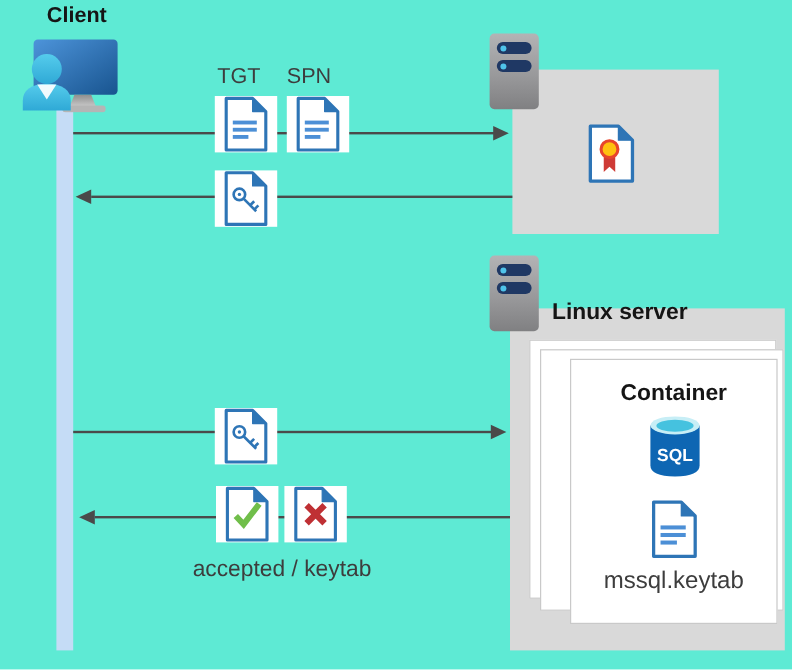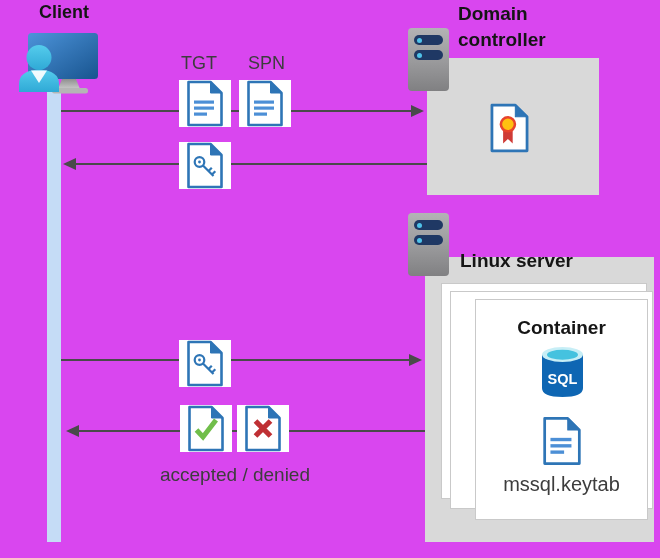--- a/index.html
+++ b/index.html
@@ -1,40 +1,40 @@
 <!DOCTYPE html>
 <html style="--doc-blue: #2E75B6; --doc-line-blue: #4C8FD6; --check-green: #70BE4A; --cross-red: #BF3034; --cert-gold: #FFC010; --cert-ring: #E8442C; --cert-red: #CF3B36; --box-gray: #D9D9D9; --card-border: #C9C9C9; --arrow-gray: #4A4A4A; --lifeline-blue: #C5DCF6; --sql-blue: #0E66B3; --sql-top-pale: #C7EEF6; --sql-top-cyan: #45C2DF; --server-navy: #1F3864; --server-dot-blue: #4FC3EA; --title-black: #151515; --label-gray: #3D3D3D;"><head>
 <meta charset="utf-8">
 <style>
   * { margin:0; padding:0; box-sizing:border-box; }
   html,body { background:#fff; }
   body { font-family:"Liberation Sans", sans-serif; }
 
-  .stage { position:relative; width:660px; height:558px; background:#d946ef; overflow:hidden; }
+  .stage { position:relative; width:660px; height:558px; background:#5eead4; overflow:hidden; }
   .abs { position:absolute; }
 
   .title { font-weight:bold; color:var(--title-black,#151515); font-size:19px; line-height:26px; }
   .small-label { color:var(--label-gray,#3d3d3d); font-size:18px; }
 
   
   .client-label { left:20px; top:1px; width:88px; text-align:center; font-size:18px; line-height:22px; z-index:4; }
   .client-icon { left:14px; top:26px; z-index:3; }
 
   
   .lifeline { left:47px; top:88px; width:14px; height:454px; background:var(--lifeline-blue,#C5DCF6); z-index:0; }
 
   
   .aline { height:2px; background:var(--arrow-gray,#4A4A4A); z-index:1; }
   .ah { width:0; height:0; z-index:1; }
   .ah-right { border-top:6px solid transparent; border-bottom:6px solid transparent; border-left:13px solid var(--arrow-gray,#4A4A4A); }
   .ah-left  { border-top:6px solid transparent; border-bottom:6px solid transparent; border-right:13px solid var(--arrow-gray,#4A4A4A); }
 
   
   .tgt-label { left:181px; top:53px; width:46px; text-align:left; }
-  .spn-label { left:239px; top:53px; width:46px; text-align:right; }
+  .spn-label { left:239px; top:53px; width:46px; text-align:left; }
   .accepted-label { left:115px; top:464px; width:240px; text-align:center; font-size:19px; }
 
   
   .doc-wrap { background:#fff; padding:0 6px; z-index:2; line-height:0; }
   .doc-wrap svg { display:block; }
   .doc-body { fill:#fff; stroke:var(--doc-blue,#2E75B6); stroke-width:2.6; stroke-linejoin:round; }
   .doc-fold { fill:var(--doc-blue,#2E75B6); stroke:var(--doc-blue,#2E75B6); stroke-width:1; stroke-linejoin:round; }
   .doc-lines-g rect { fill:var(--doc-line-blue,#4C8FD6); }
   .key-g { stroke:var(--doc-blue,#2E75B6); stroke-width:2.2; fill:none; }
   .key-dot { fill:var(--doc-blue,#2E75B6); stroke:none; }
@@ -169,21 +169,20 @@
 
   <div class="abs gray-box dc-box"></div>
   <div class="abs server-icon dc-server">
     <div class="server-bar">
         <span class="server-dot"></span>
       </div>
     <div class="server-bar">
         <span class="server-dot"></span>
       </div>
   </div>
-  <div class="abs title dc-title">Domain controller</div>
   <svg class="abs cert-icon" width="45" height="50" viewBox="0 0 40 47">
     <use href="#doc-cert"></use>
   </svg>
 
   <div class="abs aline" style="left:61px;top:359px;width:350px;"></div>
   <div class="abs ah ah-right" style="left:409px;top:354px;"></div>
   <div class="abs doc-wrap" style="left:179px;top:340px;">
     <svg width="40" height="47">
         <use href="#doc-key"></use>
       </svg>
@@ -194,21 +193,21 @@
   <div class="abs doc-wrap" style="left:180px;top:405px;">
     <svg width="40" height="47">
         <use href="#doc-check"></use>
       </svg>
   </div>
   <div class="abs doc-wrap" style="left:237px;top:405px;">
     <svg width="40" height="47">
         <use href="#doc-cross"></use>
       </svg>
   </div>
-  <div class="abs small-label accepted-label">accepted / denied</div>
+  <div class="abs small-label accepted-label">accepted / keytab</div>
 
   <div class="abs gray-box linux-box"></div>
   <div class="abs server-icon linux-server">
     <div class="server-bar">
         <span class="server-dot"></span>
       </div>
     <div class="server-bar">
         <span class="server-dot"></span>
       </div>
   </div>

